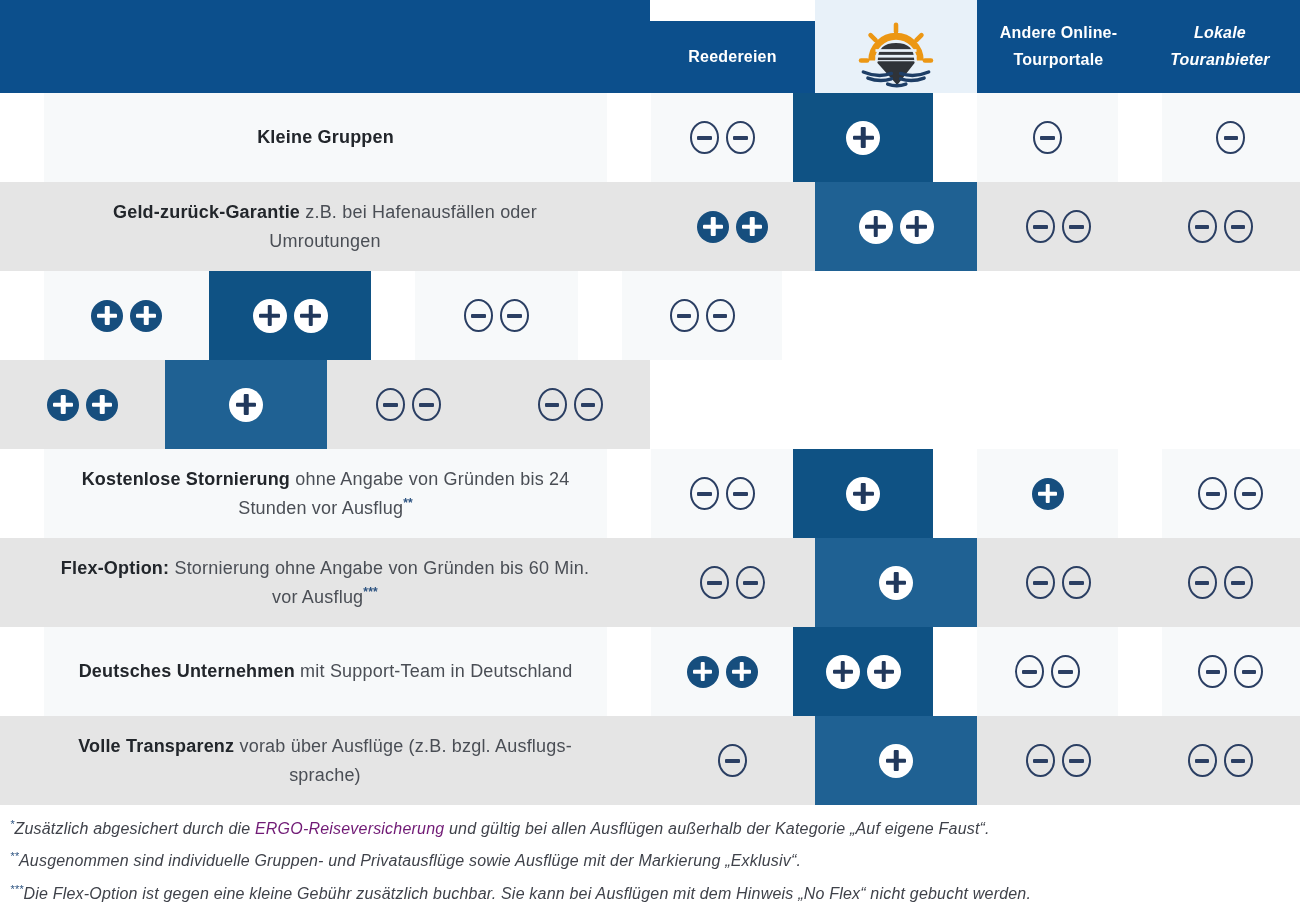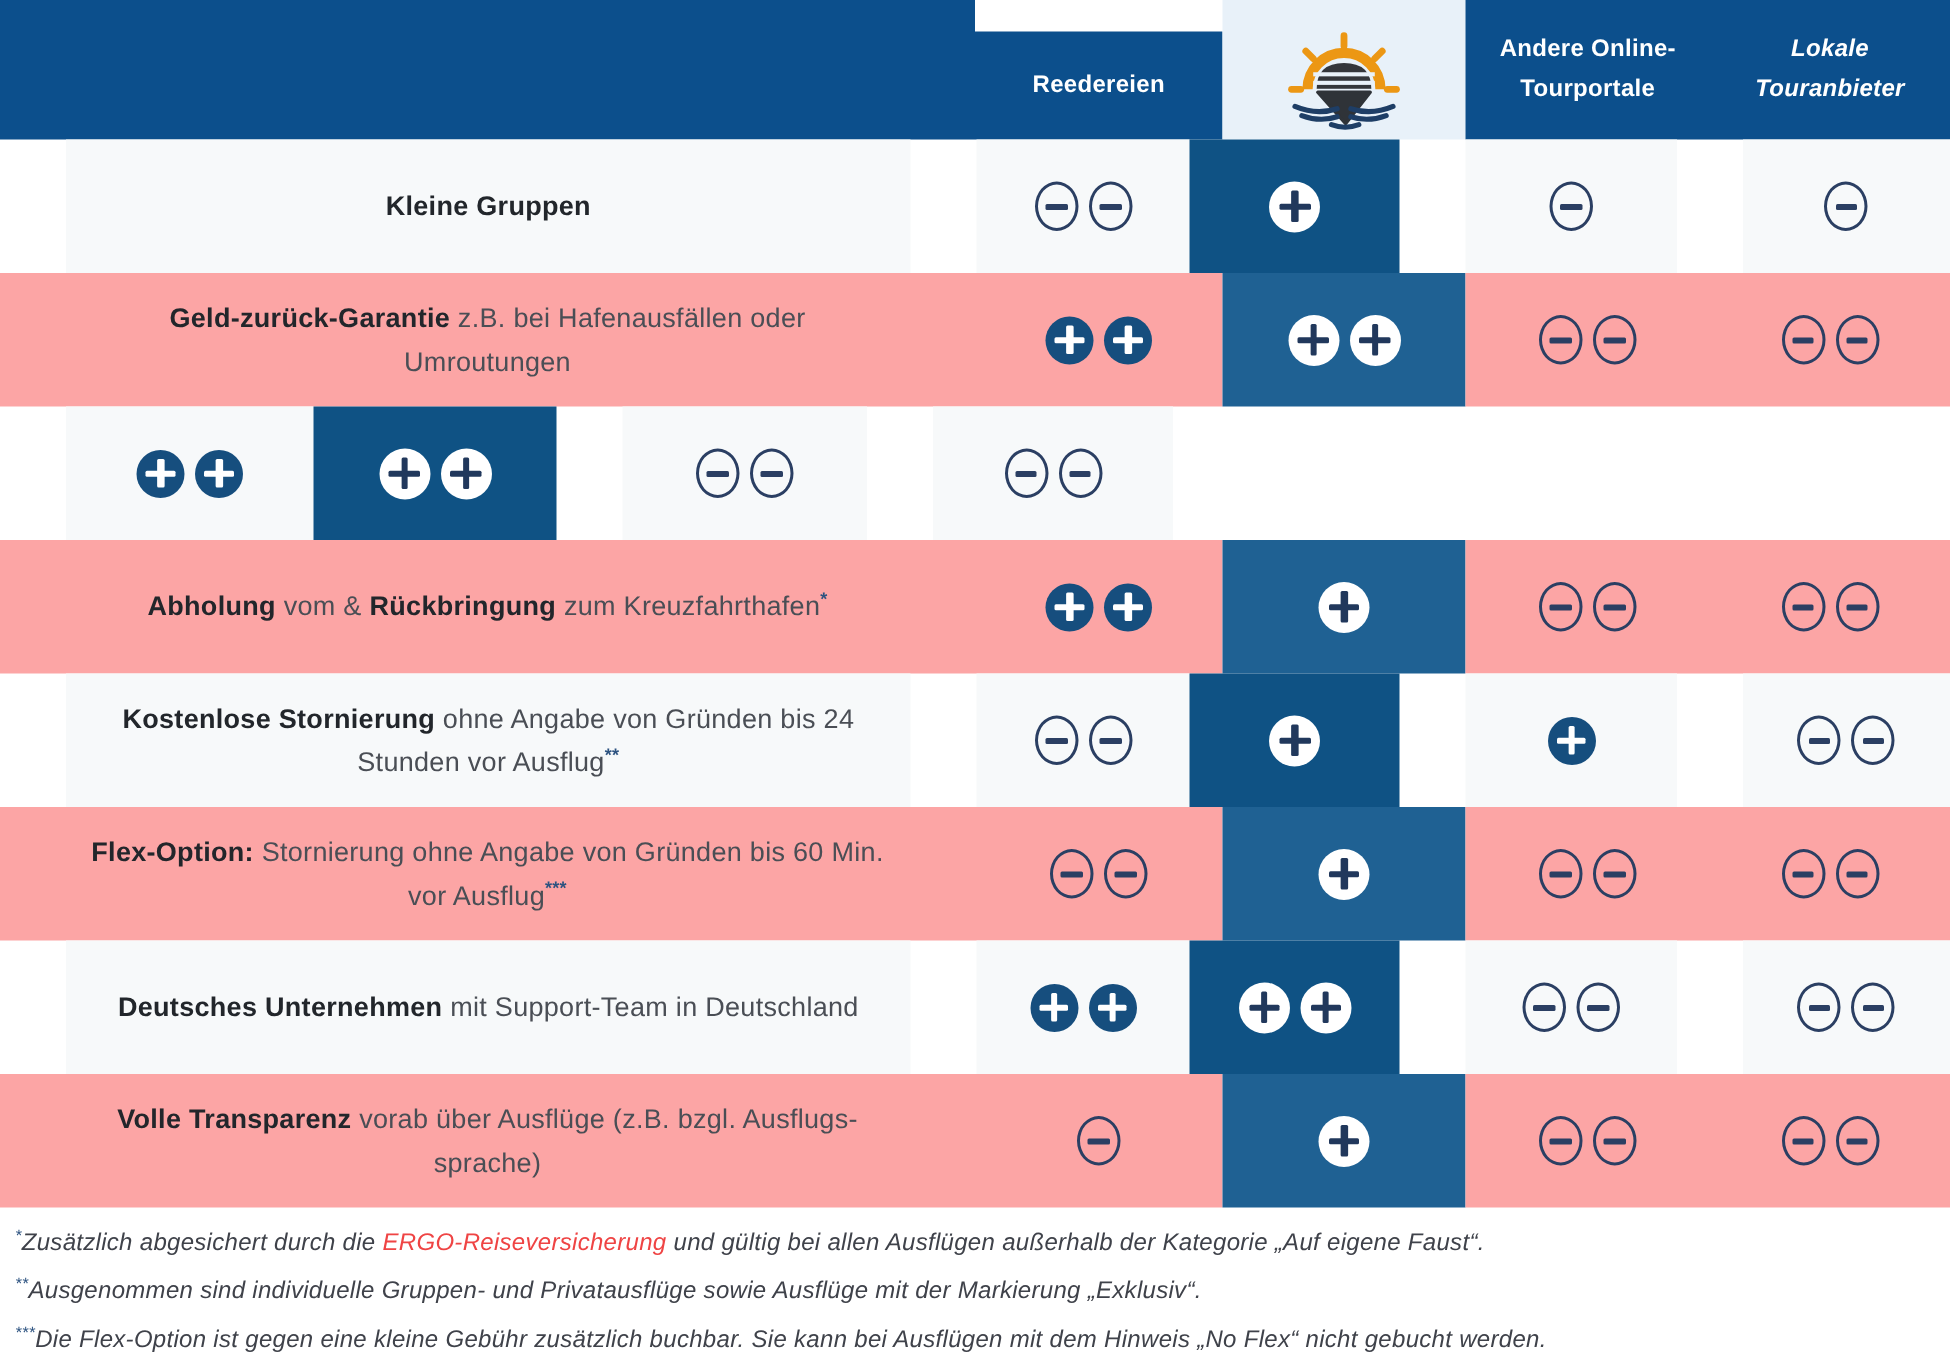--- a/index.html
+++ b/index.html
@@ -38,21 +38,21 @@
     color:#2D5380;font-weight:bold;font-size:12px;line-height:0;
   }
   .icon-cell{display:flex;align-items:center;justify-content:center;gap:7px;box-sizing:border-box;}
   .col-reedereien{width:165px;}
   .col-brand{width:162px;}
   .col-portale{width:163px;}
   .col-lokale{width:160px;}
 
   
   .row.alt .label-cell,.row.alt .plain{background:#F7F9FA;margin-left:44px;}
-  .row .label-cell,.row .plain{background:#fca5a5;}
+  .row .label-cell,.row .plain{background:#e5e5e5;}
   .row.alt .label-cell{background:#F7F9FA;}
   .row.alt .col-reedereien,.row.alt .col-portale,.row.alt .col-lokale{background:#F7F9FA;}
   .row .col-brand{background:#1F6193;}
   .row.alt .col-brand{background:#0F5284;}
 
   
   .icn{position:relative;display:inline-block;border-radius:50%;box-sizing:border-box;flex:none;}
   .icn i{display:block;position:absolute;border-radius:1px;}
   .icn.minus{width:29px;height:33px;border:2px solid #2B3F63;background:transparent;}
   .icn.minus .bar-h{left:21%;right:21%;top:50%;transform:translateY(-50%);height:4px;background:#2B3F63;}
@@ -61,21 +61,21 @@
   .icn.plus .bar-v{top:20%;bottom:20%;left:50%;transform:translateX(-50%);width:4.5px;}
   .icn.plus.navy{background:#164E7E;}
   .icn.plus.navy .bar-h,.icn.plus.navy .bar-v{background:#ffffff;}
   .icn.plus.white{width:34px;height:34px;background:#ffffff;}
   .icn.plus.white .bar-h,.icn.plus.white .bar-v{background:#21385C;}
 
   
   .footnotes{padding:8px 10px 0 10px;}
   .fn{font-size:16px;font-style:italic;color:#3F424A;line-height:2.0;letter-spacing:.2px;}
   .fn sup.fn-sup{color:#2D5380;font-size:11px;font-style:italic;}
-  .fn .link{color:#ef4444;cursor:pointer;}
+  .fn .link{color:#701a75;cursor:pointer;}
 </style>
 </head>
 <body>
 
 <div class="comparison">
 
   <div class="hdr">
     <div class="hdr-cell c-label"></div>
     <div class="hdr-cell c-reed">Reedereien</div>
     <div class="hdr-cell c-brand">
@@ -222,23 +222,20 @@
           <span class="icn minus">
             <i class="bar-h"></i>
           </span>
           <span class="icn minus">
             <i class="bar-h"></i>
           </span>
         </div>
   </div>
 
   <div class="row">
-    <div class="label-cell">
-      <span class="label-text"><span class="b">Abholung</span><span class="rg"> vom &amp; </span><span class="b">Rückbringung</span><span class="rg"> zum Kreuzfahrthafen</span><sup class="ast">*</sup></span>
-    </div>
     <div class="icon-cell col-reedereien plain">
           <span class="icn plus navy">
             <i class="bar-h"></i>
             <i class="bar-v"></i>
           </span>
           <span class="icn plus navy">
             <i class="bar-h"></i>
             <i class="bar-v"></i>
           </span>
         </div>

